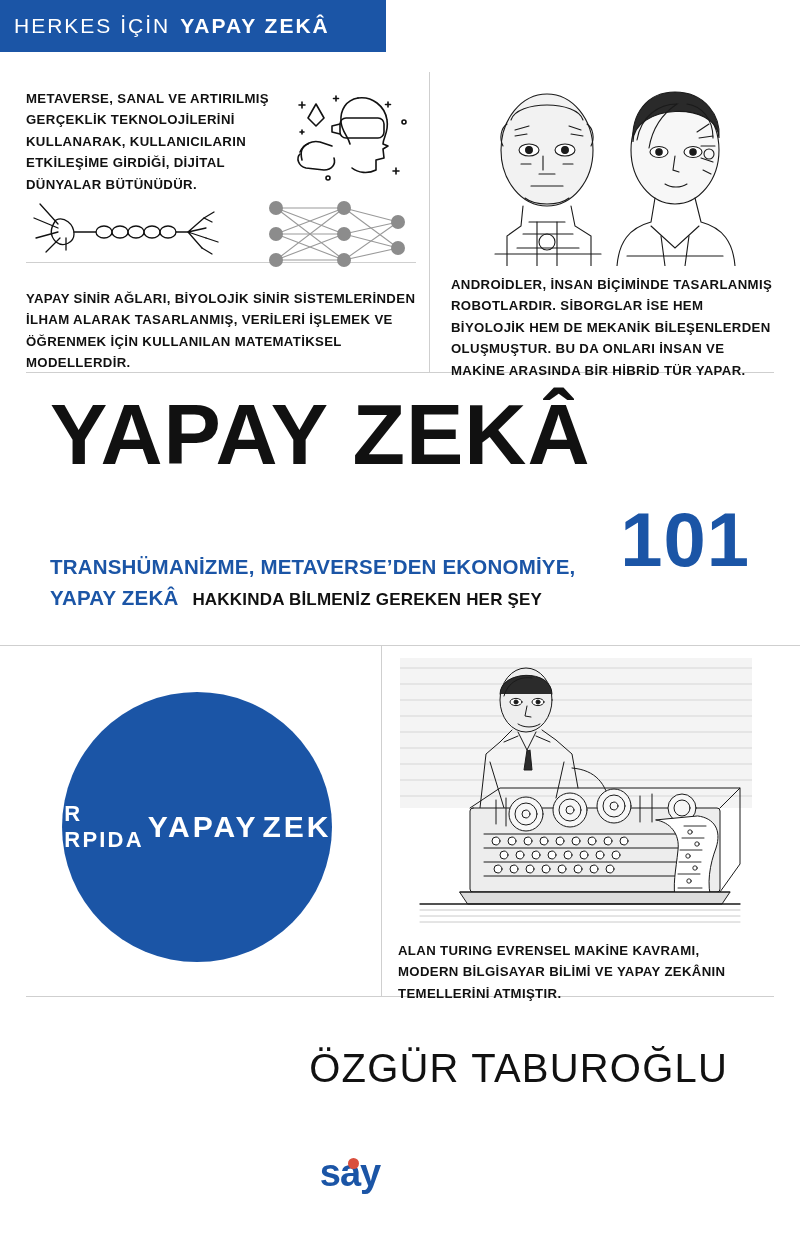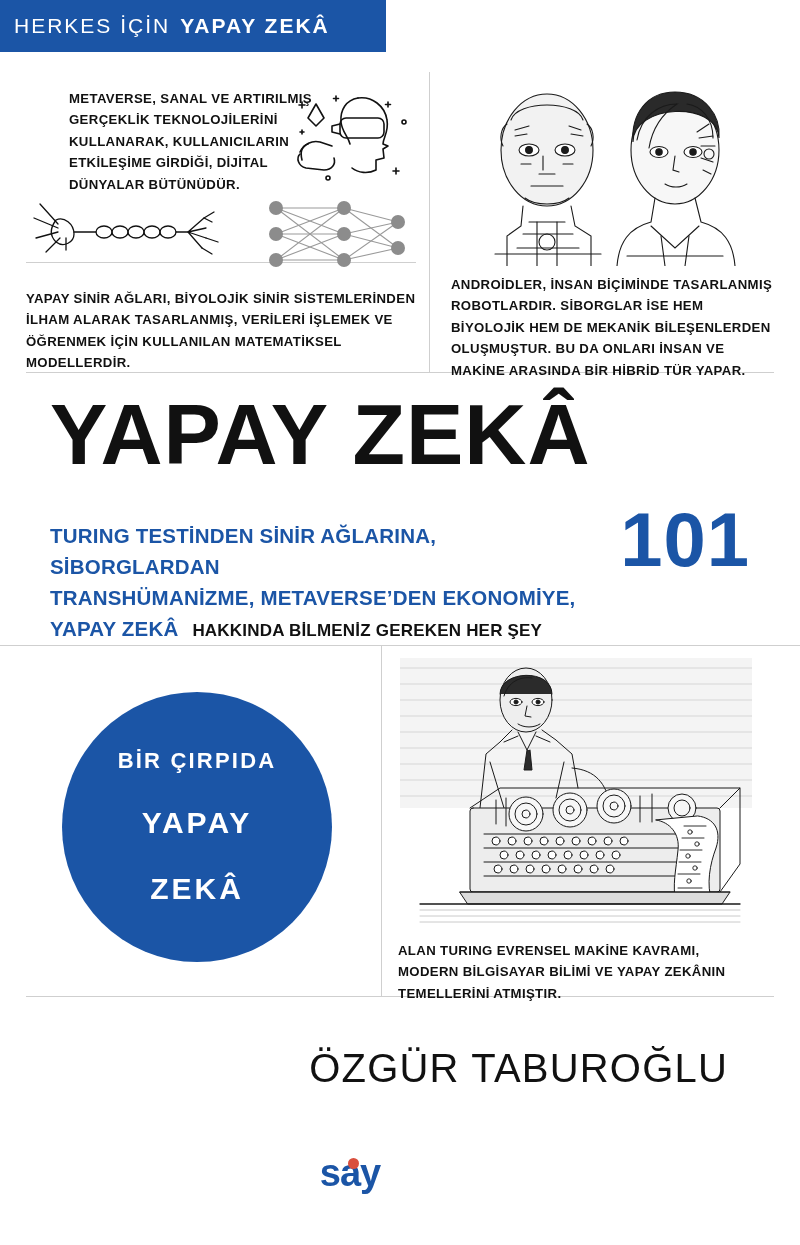--- a/index.html
+++ b/index.html
@@ -66,21 +66,21 @@
     font-size: 13.2px;
     line-height: 1.62;
     letter-spacing: 0.35px;
     color: #111111;
     font-weight: 700;
     text-transform: uppercase;
   }
 
   
   .metaverse-txt {
-    position: absolute; left: 0; top: 16px; width: 252px; margin-left: 43px;
+    position: absolute; left: 0; top: 16px; width: 252px;
   }
   .metaverse-ico {
     position: absolute; left: 262px; top: 10px;
     width: 130px; height: 110px;
   }
 
   
   .neural-ico {
     position: absolute; left: 0; top: 122px;
     width: 390px; height: 80px;
@@ -155,24 +155,24 @@
   }
 
   
   .circle {
     position: absolute;
     left: 62px; top: 692px;
     width: 270px; height: 270px;
     border-radius: 50%;
     background: #1b55a6;
     display: flex;
-    flex-direction: column;
+    flex-direction: row;
     align-items: center;
     justify-content: center;
-    gap: 32px;
+    gap: 4px;
   }
   .circle .c1 {
     color: #ffffff; font-size: 22px; font-weight: 700; letter-spacing: 2.2px;
   }
   .circle .c2 {
     color: #ffffff; font-size: 30px; font-weight: 700; letter-spacing: 3px;
   }
   .circle .c3 {
     color: #ffffff; font-size: 30px; font-weight: 700; letter-spacing: 3px;
   }
@@ -373,21 +373,21 @@
 
     <div class="cell-text android-txt">ANDROİDLER, İNSAN BİÇİMİNDE TASARLANMIŞ ROBOTLARDIR. SİBORGLAR İSE HEM BİYOLOJİK HEM DE MEKANİK BİLEŞENLERDEN OLUŞMUŞTUR. BU DA ONLARI İNSAN VE MAKİNE ARASINDA BİR HİBRİD TÜR YAPAR.</div>
   </div>
 
   <div class="title-wrap">
     <div class="main-title">YAPAY ZEKÂ</div>
     <div class="num-101">101</div>
   </div>
 
   <div class="subtitle">
-    <span class="blue">TURING TESTİNDEN SİNİR AĞLARINA, SİBORGLARDAN</span><br>
+    <br>
     <span class="blue">TRANSHÜMANİZME, METAVERSE’DEN EKONOMİYE,</span><br>
     <span class="blue">YAPAY ZEKÂ</span>
     <span class="dark sm">HAKKINDA BİLMENİZ GEREKEN HER ŞEY</span>
   </div>
 
   <div class="sep-1"></div>
   <div class="sep-v2"></div>
   <div class="sep-2"></div>
 
   <div class="circle">

